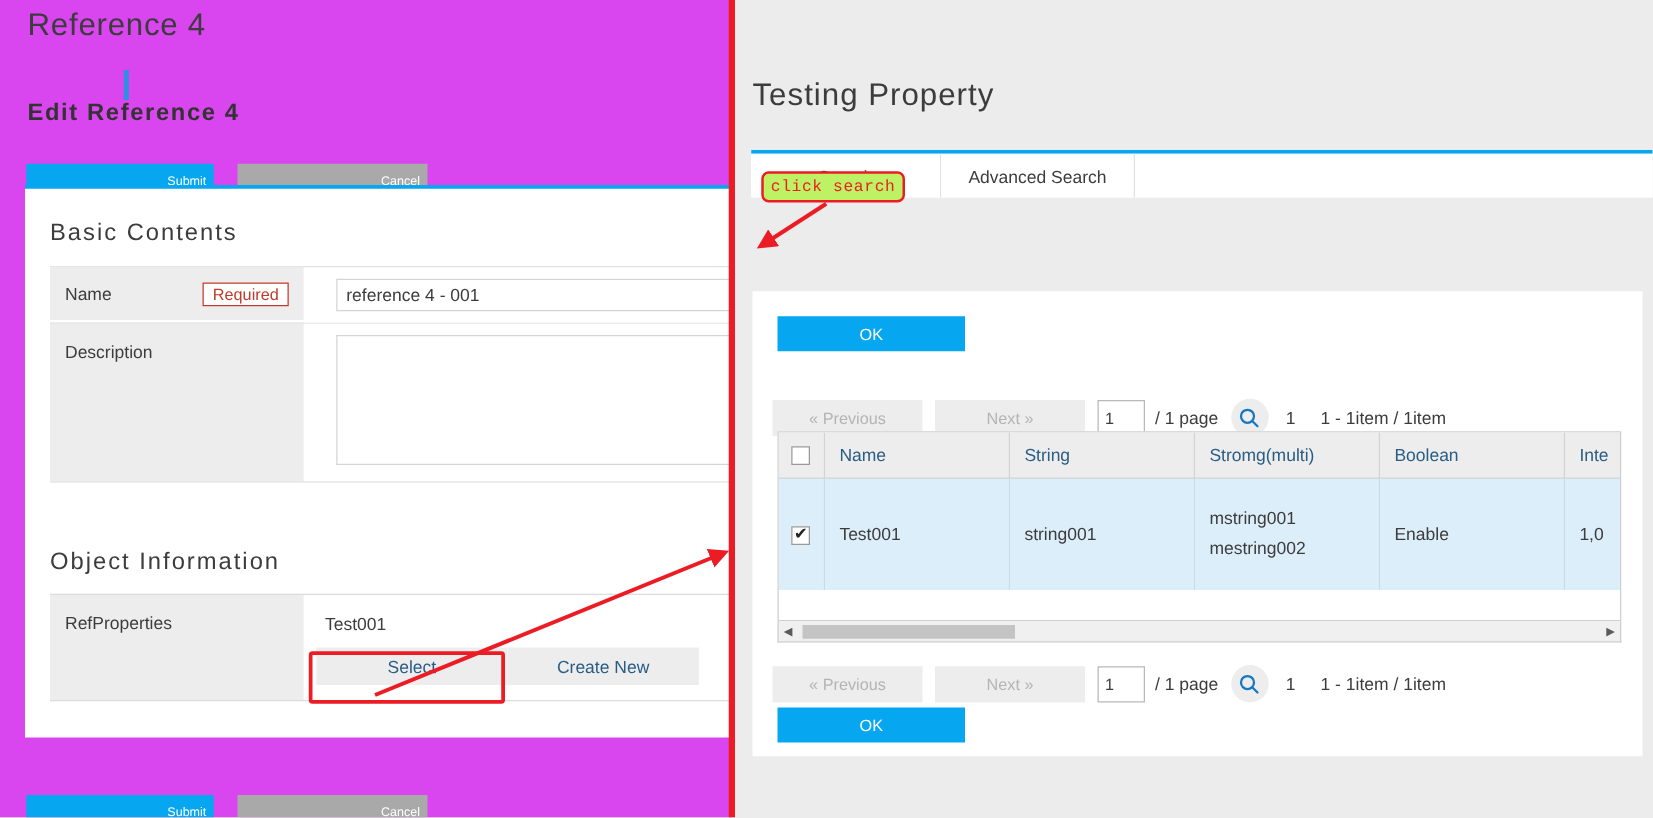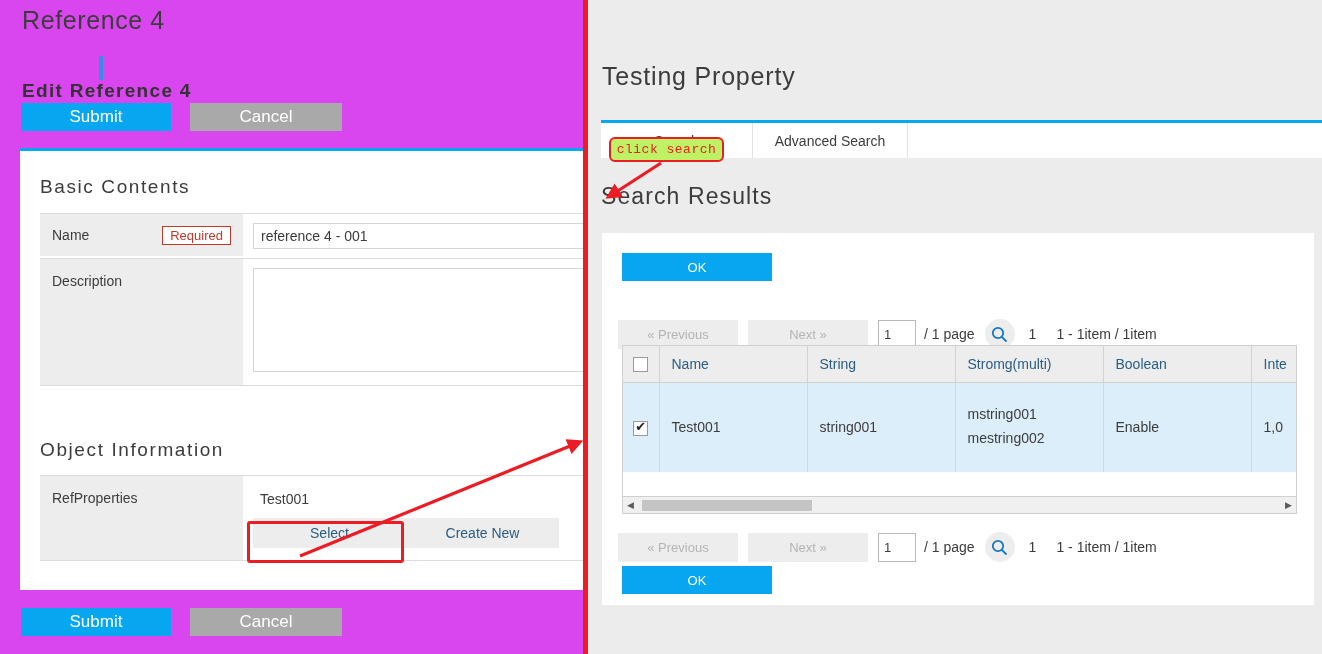--- a/index.html
+++ b/index.html
@@ -25,23 +25,23 @@
   .page-title {
     position: absolute; left: 22px; top: 6px;
     font-size: 25px; font-weight: 400; color: #3c3c3c;
     letter-spacing: 0.6px;
   }
   .section-head-wrap { position: absolute; left: 22px; top: 56px; display: flex; align-items: center; flex-direction: column; }
   .blue-bar { width: 4px; height: 24px; background: #2f8fe0; margin-right: 11px; }
   .section-head { font-size: 19px; font-weight: bold; color: #333; letter-spacing: 1.3px; }
 
   .btn-submit, .btn-cancel {
-    border: none; color: #fff; font-size: 17px;
-    font-family: "Liberation Sans", sans-serif;
-    cursor: pointer; text-align: center;
+    border: none; color: #fff; font-size: 10px;
+    font-family: "Liberation Sans", sans-serif;
+    cursor: pointer; text-align: right; margin-top: 28px;
   }
   .btn-submit { background: #06a7f0; }
   .btn-cancel { background: #a9a9a9; }
   #top-submit { position: absolute; left: 21px; top: 103px; width: 150px; height: 28px; }
   #top-cancel { position: absolute; left: 190px; top: 103px; width: 152px; height: 28px; }
   #bot-submit { position: absolute; left: 21px; top: 608px; width: 150px; height: 28px; }
   #bot-cancel { position: absolute; left: 190px; top: 608px; width: 152px; height: 28px; }
 
   #form-card {
     position: absolute; left: 20px; top: 148px;
@@ -63,21 +63,21 @@
   .flabel {
     width: 203px; background: #ededed; flex: 0 0 203px;
     display: flex; align-items: center; padding: 0 12px;
     font-size: 14px; color: #3c3c3c;
   }
   .flabel .lbl-text { flex: 1; }
   .req-badge {
     border: 1px solid #c0392b; color: #c0392b; font-size: 13px;
     padding: 1px 7px; background: #fff;
   }
-  .fvalue { flex: 1; background: #fff; padding: 9px 10px; display: flex; align-items: flex-start; }
+  .fvalue { flex: 1; background: #fff; padding: 9px 26px; display: flex; align-items: flex-start; }
   .txt-input {
     border: 1px solid #d5d5d5; background: #fff; height: 26px; width: 600px;
     font-size: 14px; color: #3c3c3c; padding: 2px 7px;
     font-family: "Liberation Sans", sans-serif;
   }
   .txt-area {
     border: 1px solid #d5d5d5; background: #fff; height: 104px; width: 600px;
     font-size: 14px; color: #3c3c3c; padding: 4px 7px; resize: none;
     font-family: "Liberation Sans", sans-serif;
   }
@@ -303,21 +303,20 @@
         </svg>
       </span>
     </div>
 
     <div id="tabstrip">
       <div class="tab" id="tab-search">Search</div>
       <div class="tab" id="tab-advanced">Advanced Search</div>
       <div class="tab tab-filler"></div>
     </div>
 
-    <div class="results-title">Search Results</div>
 
     <div id="results-card">
 
       <button class="ok-btn" id="ok-top">OK</button>
 
       <div class="pager" id="pager-top">
         <button class="pg-btn">«  Previous</button>
         <button class="pg-btn">Next  »</button>
         <input class="pg-input" value="1" style="">
         <span class="pg-text">/  1 page</span>

